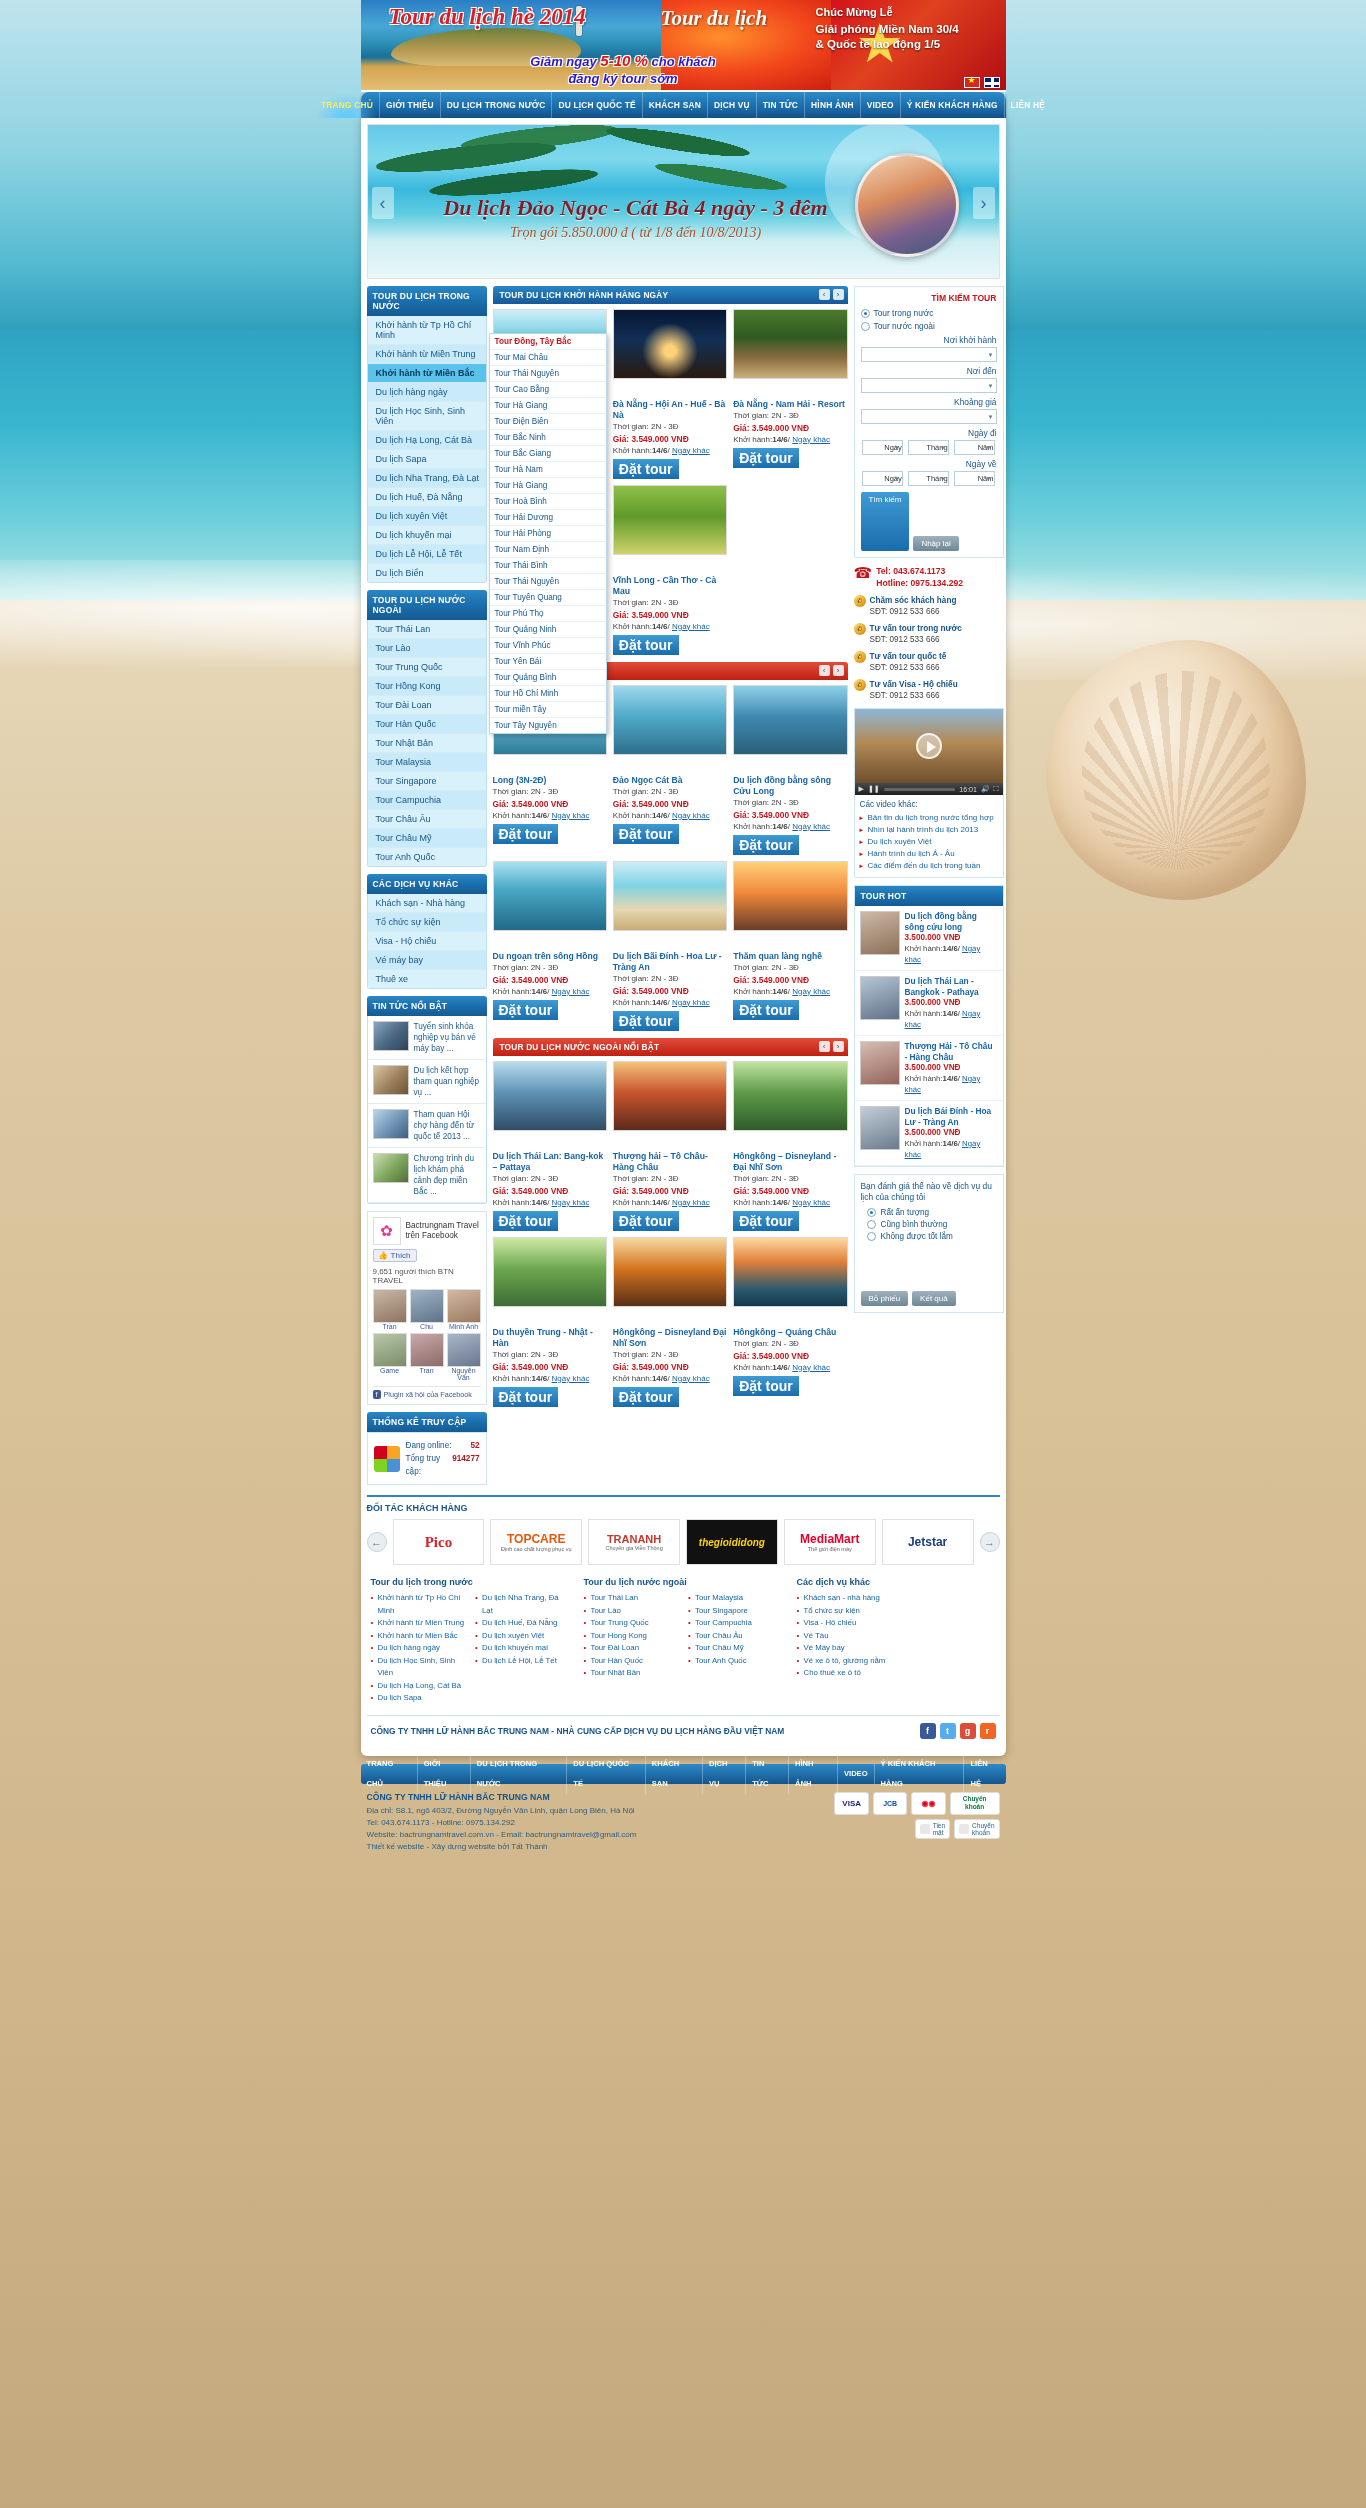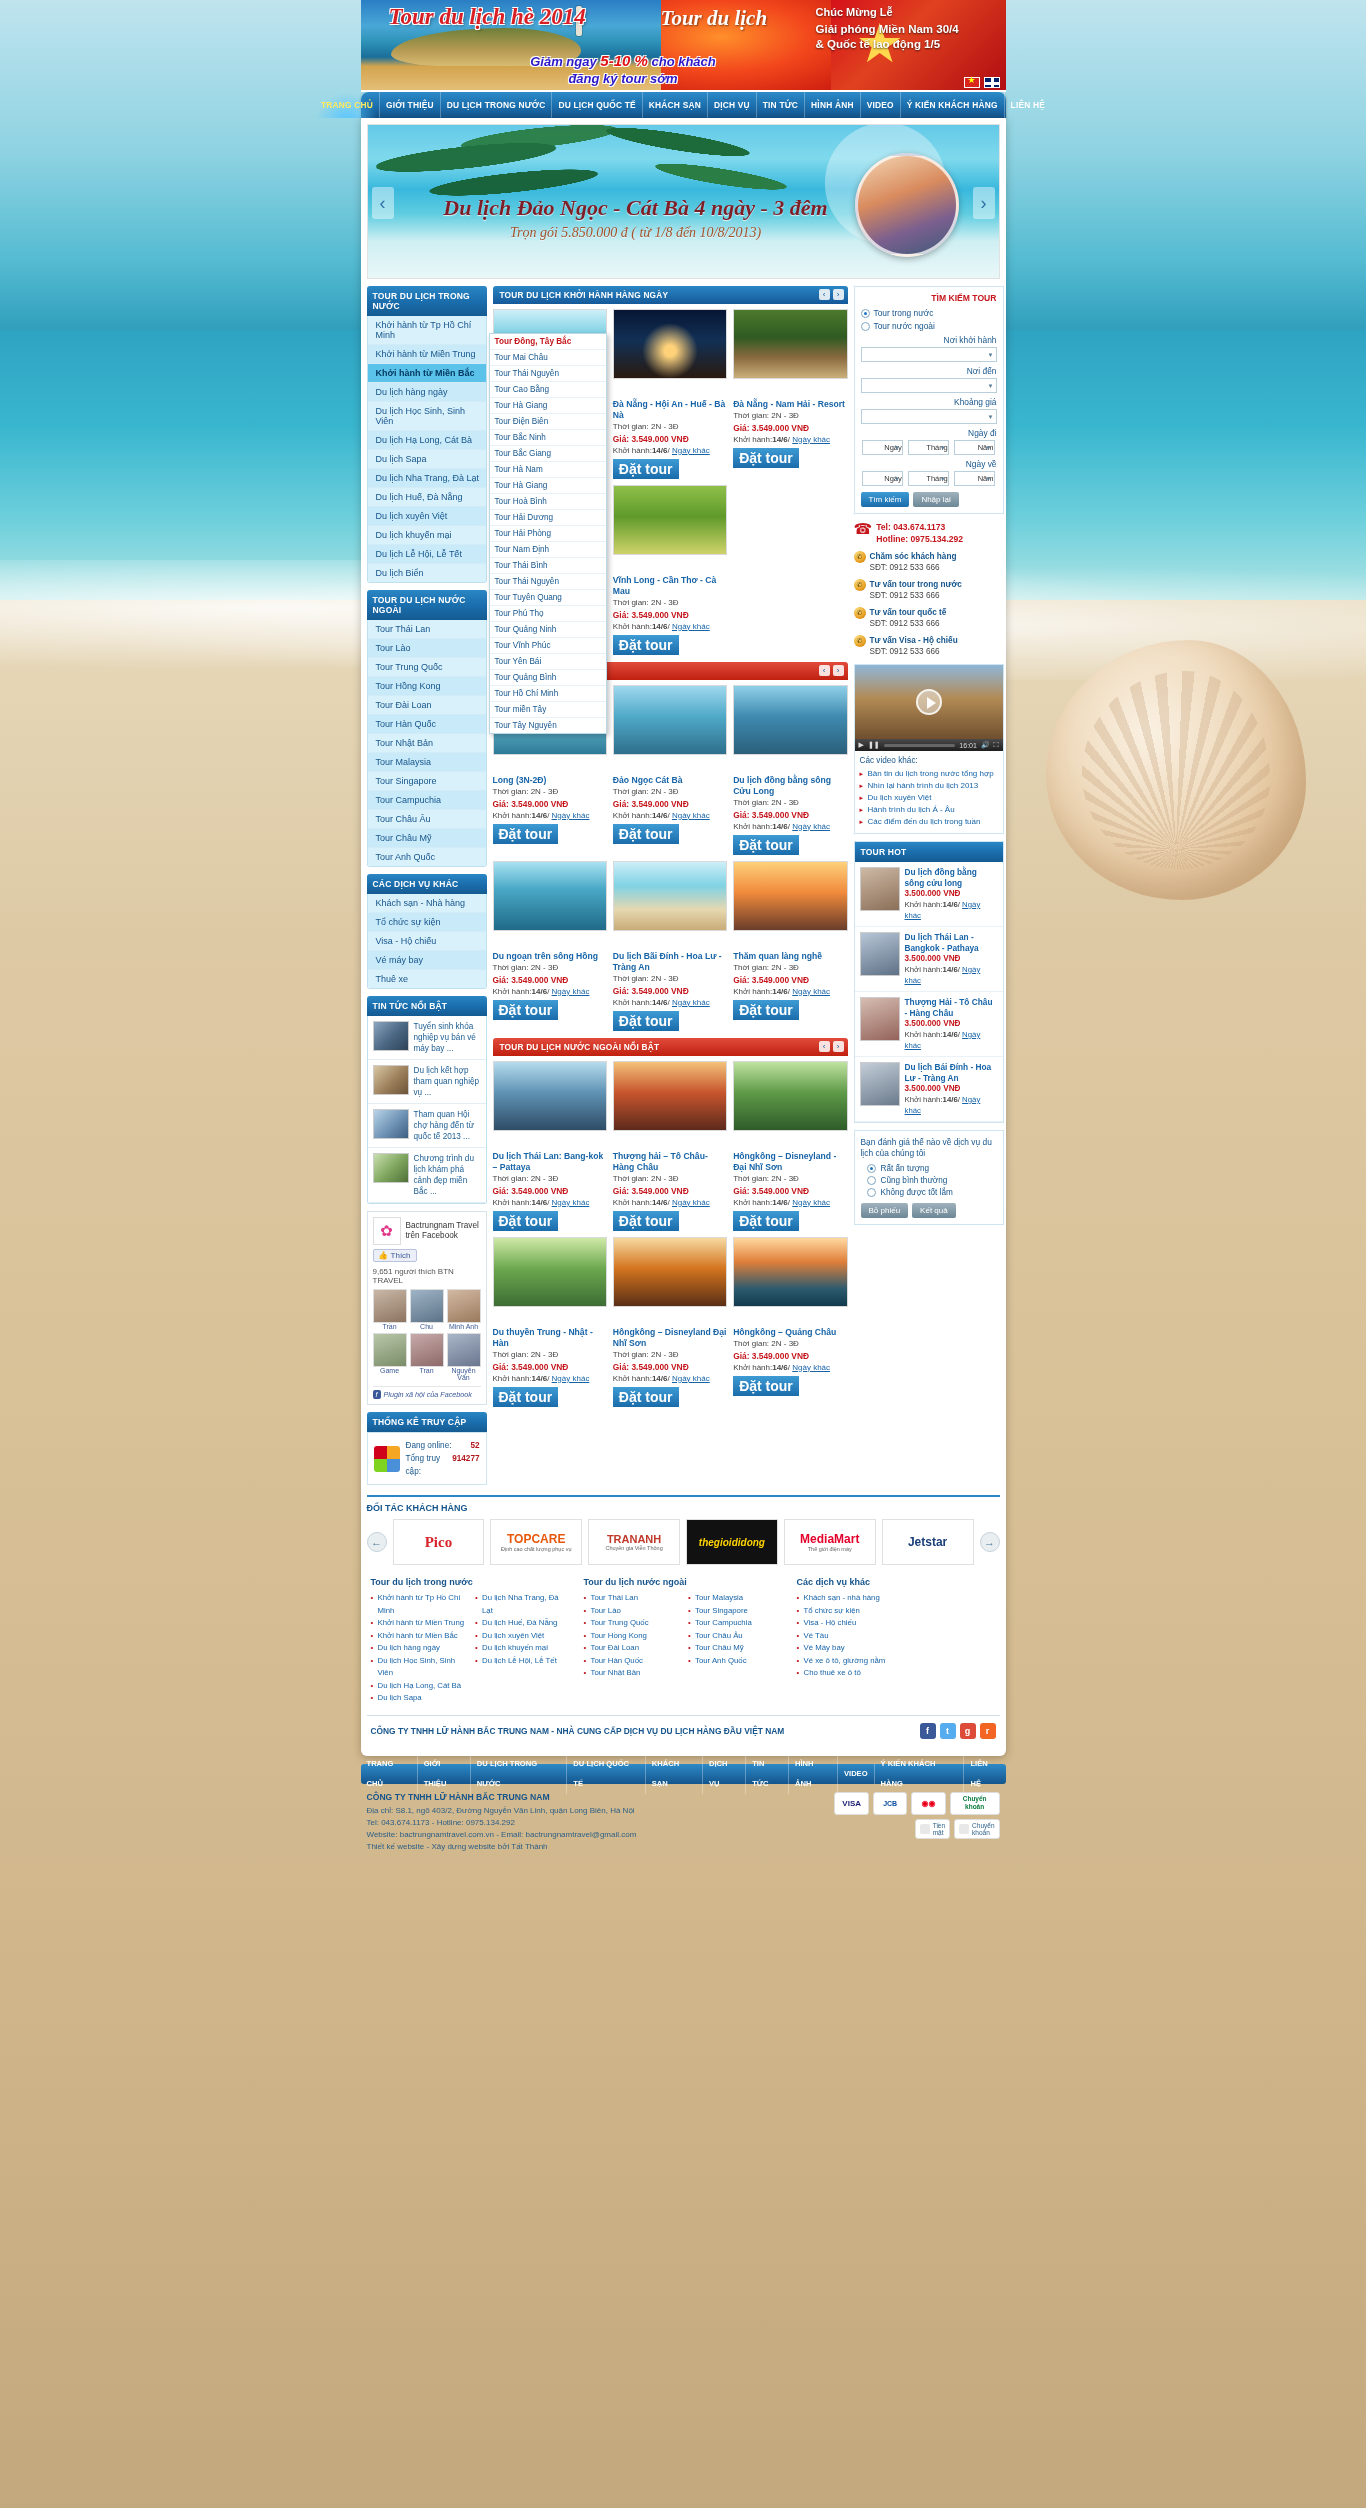--- a/index.html
+++ b/index.html
@@ -235,21 +235,21 @@
     border:1px solid #b7c3dd; background:#eceff7; border-radius:2px; padding:1px 5px; }
   .fb-count { font-size:8px; color:#555; margin-top:5px; }
   .fb-faces { display:grid; grid-template-columns: repeat(3,1fr); gap:3px; margin-top:4px; }
   .face { height:34px; background:linear-gradient(160deg,#c9b7a6,#8d7461); border:1px solid #ddd; }
   .face.f2{background:linear-gradient(160deg,#9fb4c6,#5d7387);}
   .face.f3{background:linear-gradient(160deg,#d3b9a2,#9a7a5e);}
   .face.f4{background:linear-gradient(160deg,#b8c7a9,#7a8c68);}
   .face.f5{background:linear-gradient(160deg,#c8a9a9,#8e6a6a);}
   .face.f6{background:linear-gradient(160deg,#a9b6c8,#6a768e);}
   .face-label { font-size:7px; color:#3b5998; text-align:center; }
-  .fb-foot { font-size:7.2px; color:#3b5998; border-top:1px solid #e6e6e6; margin-top:5px; padding-top:3px;font-style:italic; }
+  .fb-foot { font-size:7.2px; color:#3b5998; border-top:1px solid #e6e6e6; margin-top:5px; padding-top:3px; }
 
   
   .stats { border:1px solid #cfe5f0; background:#fff; }
   .stats-row { display:flex; gap:6px; padding:6px; align-items:center; }
   .stats-icon { width:26px;height:26px;flex:none;
     background: conic-gradient(#f5a623 0 25%, #4a90d9 0 50%, #7ed321 0 75%, #d0021b 0 100%);
     border-radius:3px; }
   .stats-lines { flex:1; font-size:8.2px; color:#14558c; }
   .stats-lines div { display:flex; justify-content:space-between; line-height:13px; }
   .stats-lines b { color:#b4161b; }
@@ -324,21 +324,21 @@
     width:100%; height:15px; border:1px solid #b9cfdc; background:#fff; position:relative;
     font-size:8px; color:#333; line-height:13px; padding-left:3px;
   }
   .sel-box::after{
     content:"▼"; position:absolute; right:2px; top:0; font-size:6px; color:#5a7e96; line-height:14px;
   }
   .sel-sm { display:inline-block; width:30%; height:15px; border:1px solid #b9cfdc; background:#fff; position:relative; font-size:7.5px; color:#333; line-height:13px; padding-left:3px; margin-right:2px; }
   .sel-sm::after{ content:"▼"; position:absolute; right:2px; top:0; font-size:6px; color:#5a7e96; line-height:14px; }
   .btnrow { margin-top:6px; display:flex; gap:4px; }
   .btn-blue { font-size:8px; color:#fff; background:linear-gradient(180deg,#3e9bd4,#1a6cab); padding:3px 8px; border-radius:2px; cursor:pointer; }
-  .btn-gray { font-size:8px; color:#fff; background:linear-gradient(180deg,#9fb2bd,#6d8796); padding:3px 8px; border-radius:2px; cursor:pointer; }
+  .btn-gray { font-size:8px; color:#fff; background:linear-gradient(180deg,#9fb2bd,#6d8796); padding:3px 8px; border-radius:2px; cursor:pointer;margin-top:44px; }
 
   .hot-tel { margin-top:7px; }
   .tel-row { display:flex; gap:4px; align-items:flex-start; }
   .tel-ico { color:#c4161c; font-size:15px; line-height:15px; }
   .tel-txt { font-size:8.6px; font-weight:bold; color:#c4161c; line-height:12px; }
 
   .sup-item { display:flex; gap:4px; margin-top:6px; align-items:flex-start; }
   .sup-ico {
     width:12px;height:12px;flex:none;border-radius:50%;
     background: radial-gradient(circle at 35% 30%, #ffe27a, #e8a023 60%, #b9780f);

